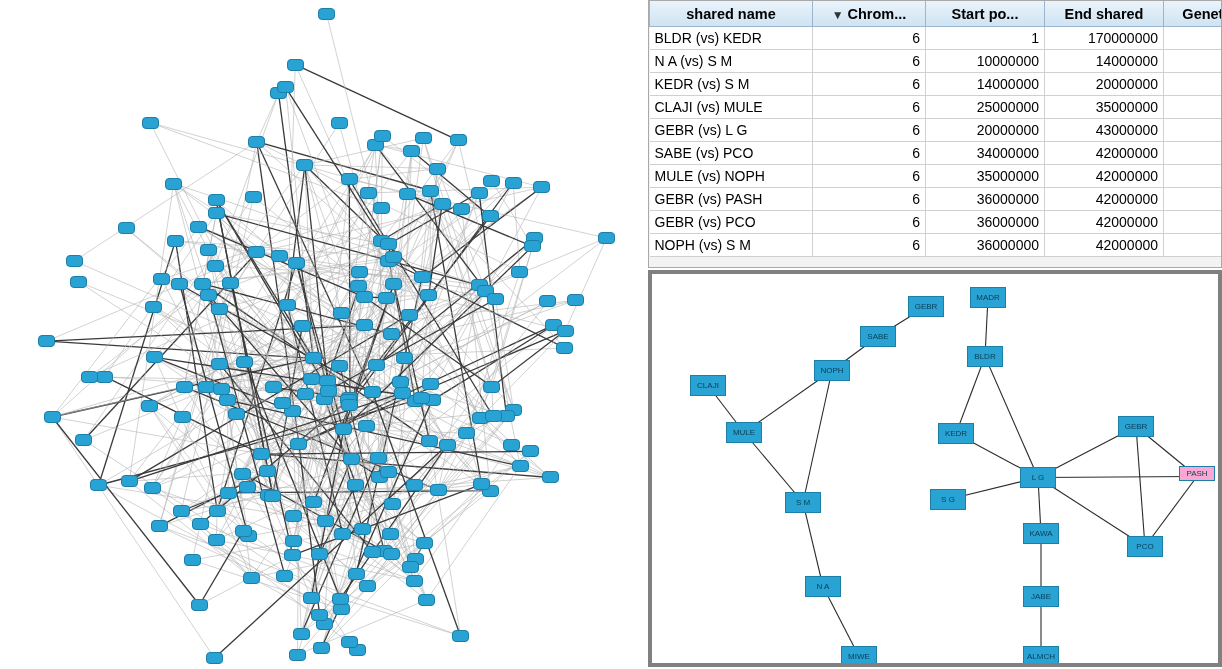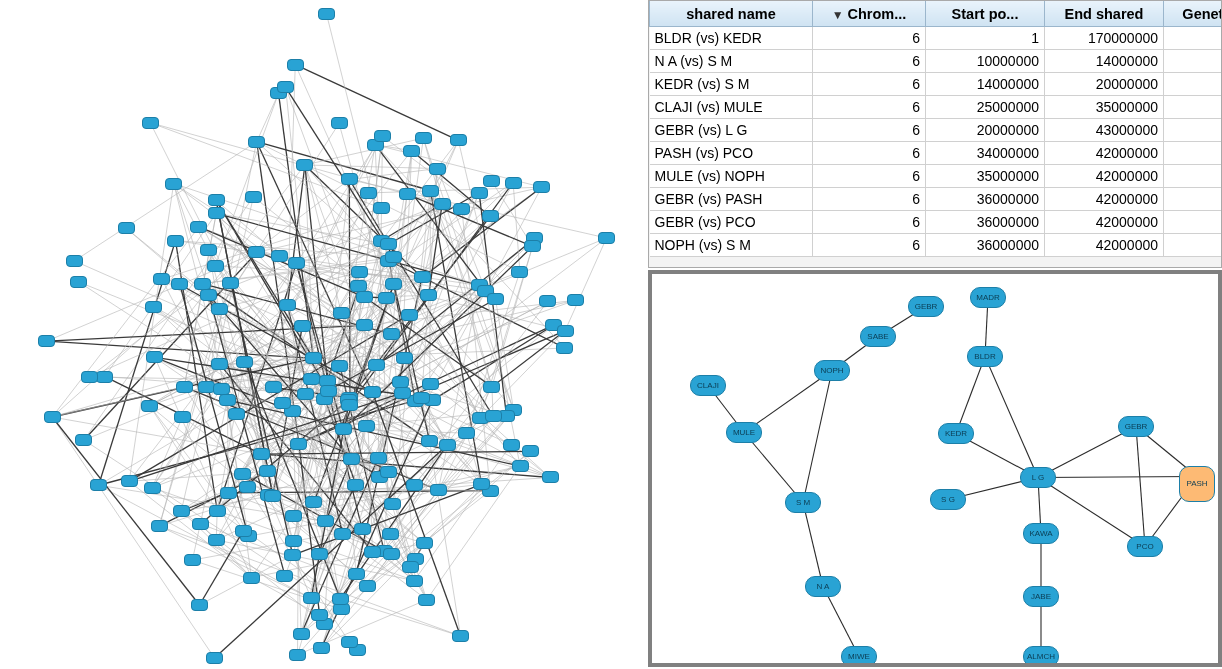--- a/index.html
+++ b/index.html
@@ -105,21 +105,21 @@
     line-height: 1;
     display: flex;
     align-items: center;
     justify-content: center;
     text-align: center;
     overflow: hidden;
     box-sizing: border-box;
   }
   #sub-network .node {
     font-size: 8px;
-    border-radius: 10px;
+    border-radius: 0;
     color: #0b3c52;
   }
   svg.edges {
     position: absolute;
     left: 0; top: 0;
     width: 100%;
     height: 100%;
   }
 </style>
 </head>
@@ -872,21 +872,21 @@
           <td class="colw-gen num">5.9</td>
         </tr>
         <tr>
           <td class="colw-name name">GEBR (vs) L G</td>
           <td class="colw-chrom num">6</td>
           <td class="colw-start num">20000000</td>
           <td class="colw-end num">43000000</td>
           <td class="colw-gen num">16.9</td>
         </tr>
         <tr>
-          <td class="colw-name name">PASH (vs) PCO</td>
+          <td class="colw-name name">SABE (vs) PCO</td>
           <td class="colw-chrom num">6</td>
           <td class="colw-start num">34000000</td>
           <td class="colw-end num">42000000</td>
           <td class="colw-gen num">11.4</td>
         </tr>
         <tr>
           <td class="colw-name name">MULE (vs) NOPH</td>
           <td class="colw-chrom num">6</td>
           <td class="colw-start num">35000000</td>
           <td class="colw-end num">42000000</td>
@@ -946,21 +946,21 @@
       <div class="node" style="left: 256px; top: 22px; width: 36px; height: 21px; background: rgb(41, 163, 212);">GEBR</div>
       <div class="node" style="left: 318px; top: 13px; width: 36px; height: 21px; background: rgb(41, 163, 212);">MADR</div>
       <div class="node" style="left: 208px; top: 52px; width: 36px; height: 21px; background: rgb(41, 163, 212);">SABE</div>
       <div class="node" style="left: 315px; top: 72px; width: 36px; height: 21px; background: rgb(41, 163, 212);">BLDR</div>
       <div class="node" style="left: 162px; top: 86px; width: 36px; height: 21px; background: rgb(41, 163, 212);">NOPH</div>
       <div class="node" style="left: 38px; top: 101px; width: 36px; height: 21px; background: rgb(41, 163, 212);">CLAJI</div>
       <div class="node" style="left: 466px; top: 142px; width: 36px; height: 21px; background: rgb(41, 163, 212);">GEBR</div>
       <div class="node" style="left: 286px; top: 149px; width: 36px; height: 21px; background: rgb(41, 163, 212);">KEDR</div>
       <div class="node" style="left: 74px; top: 148px; width: 36px; height: 21px; background: rgb(41, 163, 212);">MULE</div>
       <div class="node" style="left: 368px; top: 193px; width: 36px; height: 21px; background: rgb(41, 163, 212);">L G</div>
-      <div class="node" style="left: 527px; top: 192px; width: 36px; height: 36px; background: #fdba74;">PASH</div>
+      <div class="node" style="left: 527px; top: 192px; width: 36px; height: 15px; background: #f9a8d4;">PASH</div>
       <div class="node" style="left: 278px; top: 215px; width: 36px; height: 21px; background: rgb(41, 163, 212);">S G</div>
       <div class="node" style="left: 133px; top: 218px; width: 36px; height: 21px; background: rgb(41, 163, 212);">S M</div>
       <div class="node" style="left: 371px; top: 249px; width: 36px; height: 21px; background: rgb(41, 163, 212);">KAWA</div>
       <div class="node" style="left: 475px; top: 262px; width: 36px; height: 21px; background: rgb(41, 163, 212);">PCO</div>
       <div class="node" style="left: 371px; top: 312px; width: 36px; height: 21px; background: rgb(41, 163, 212);">JABE</div>
       <div class="node" style="left: 153px; top: 302px; width: 36px; height: 21px; background: rgb(41, 163, 212);">N A</div>
       <div class="node" style="left: 371px; top: 372px; width: 36px; height: 21px; background: rgb(41, 163, 212);">ALMCH</div>
       <div class="node" style="left: 189px; top: 372px; width: 36px; height: 21px; background: rgb(41, 163, 212);">MIWE</div>
     </div>
 </div>

